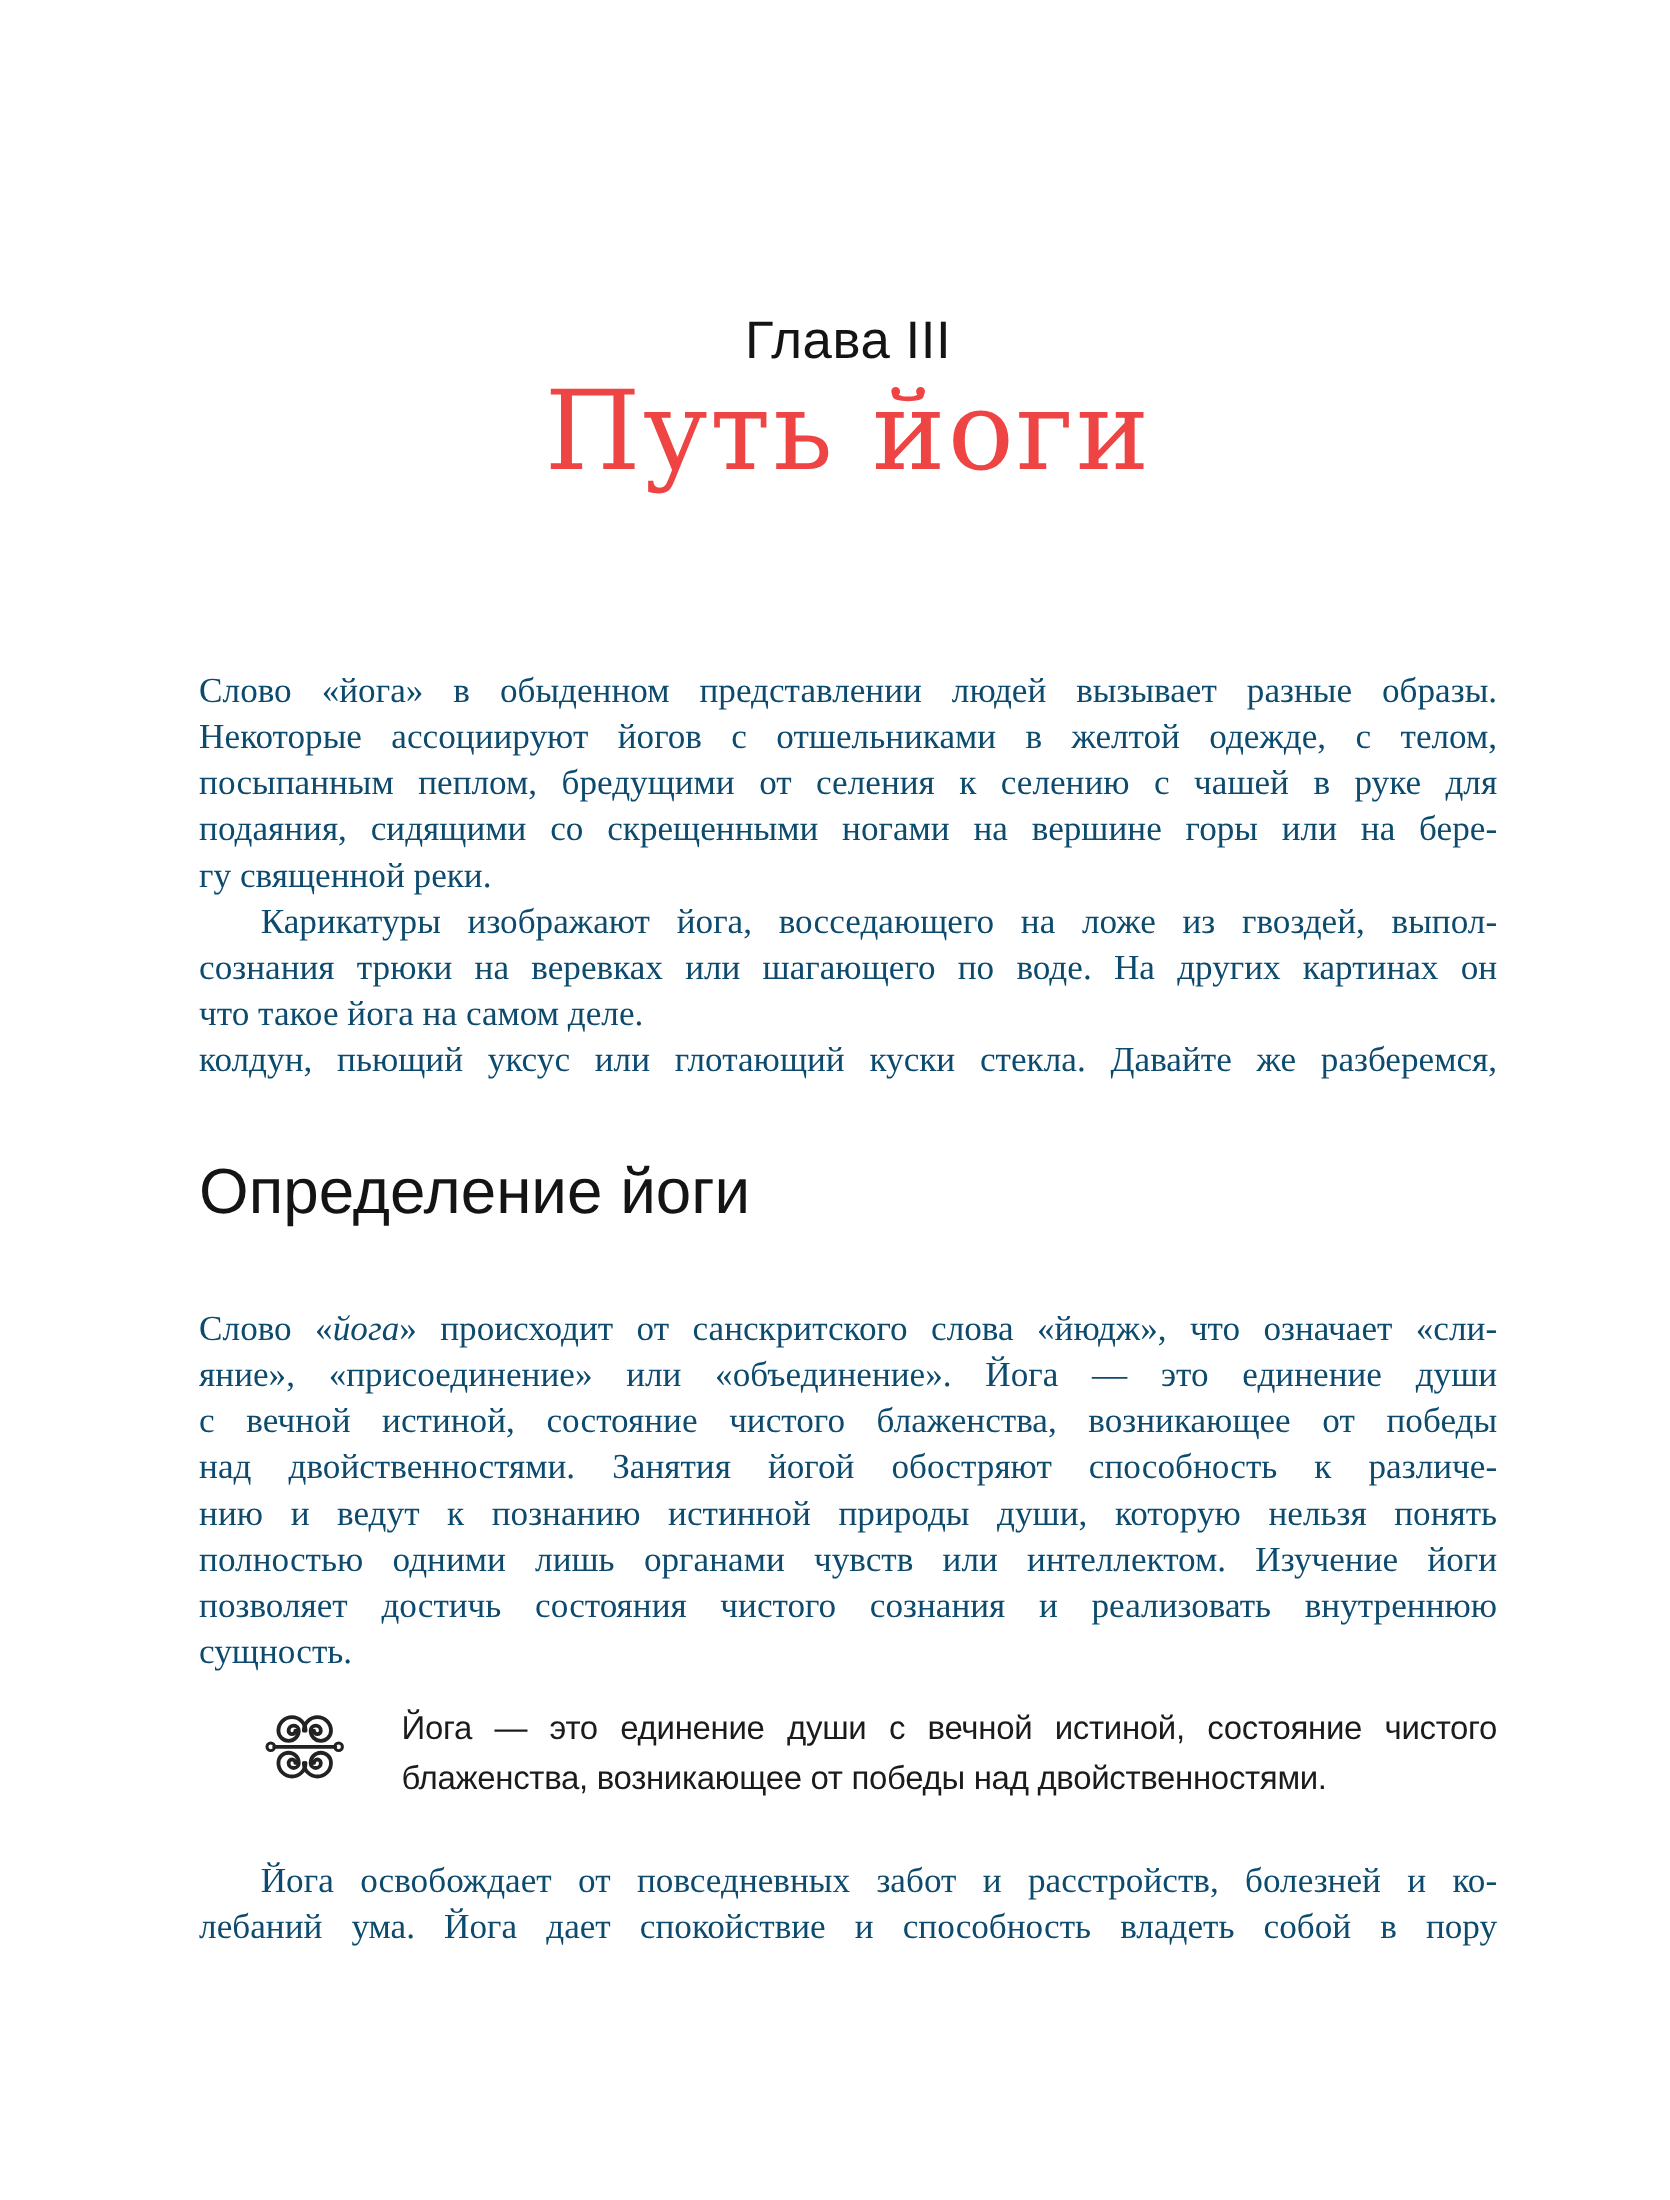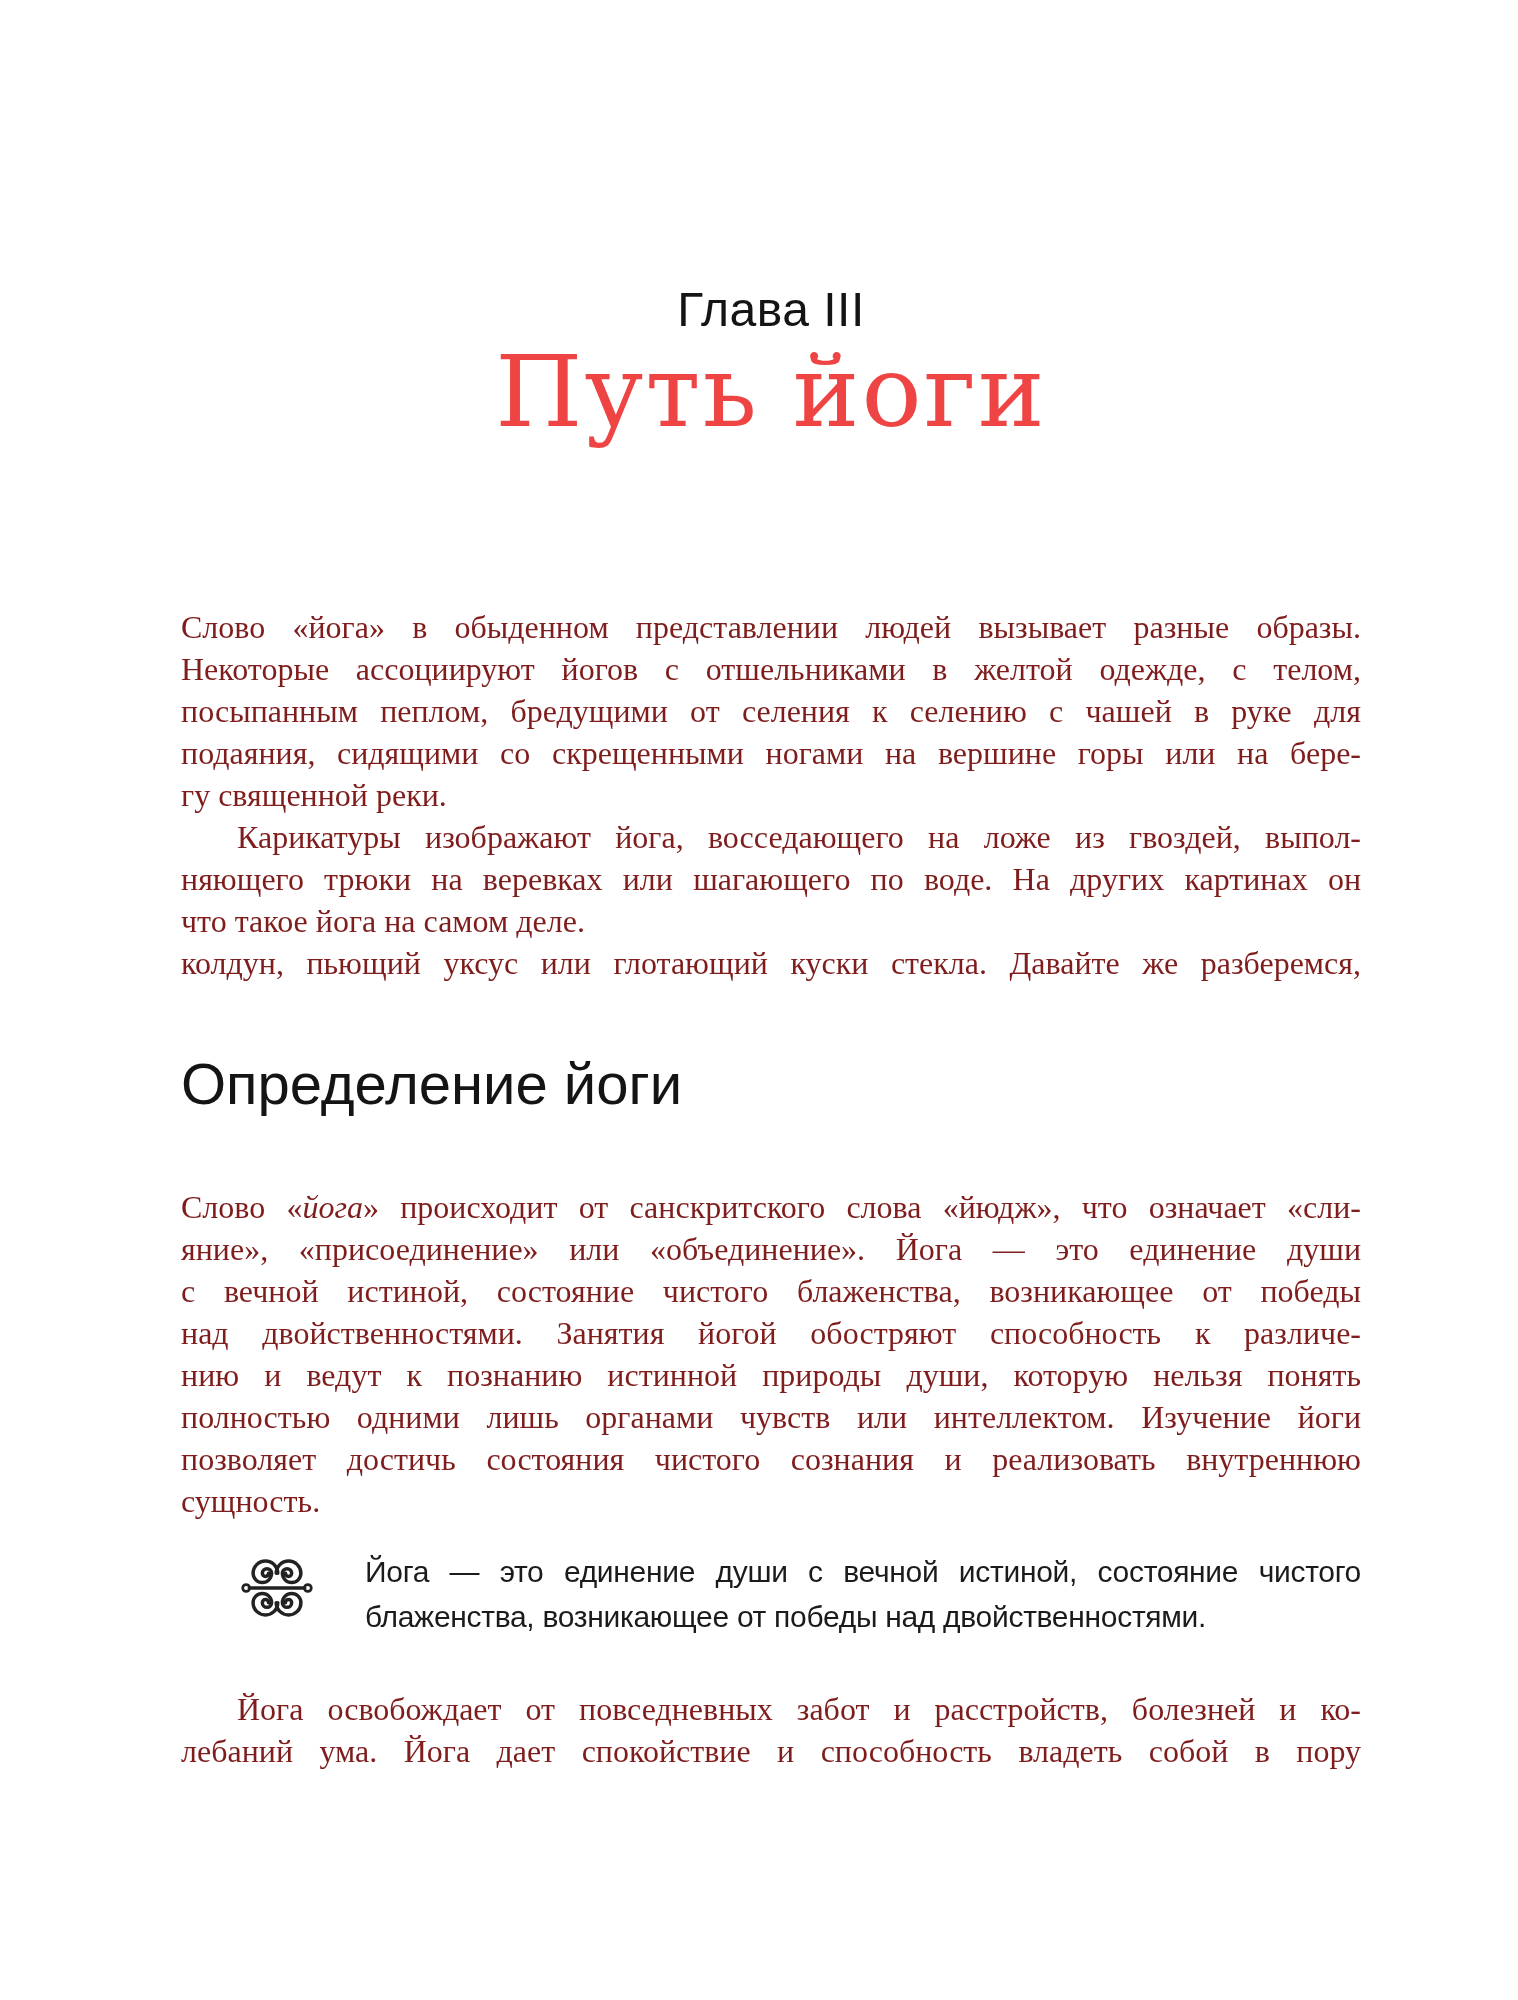--- a/index.html
+++ b/index.html
@@ -30,21 +30,21 @@
     letter-spacing:2px;
     color:#ef4444;
   }
   .section-heading{
     top:1052px;left:181px;width:1180px;
     text-align:left;
     font-family:"Liberation Sans", sans-serif;
     font-size:58px;line-height:64px;
     color:#141414;
   }
-  .para{font-size:32px;line-height:42px;color:#7f1d1d;}
+  .para{font-size:32px;line-height:42px;color:#0c4a6e;}
   .p1{top:606px;}
   .p2{top:816px;}
   .p3{top:1186px;}
   .p4{top:1688px;}
   .jline{
     text-align:justify;
     text-align-last:justify;
   }
   .jline.last{text-align-last:left;}
   .jline.indent{text-indent:56px;}
@@ -82,21 +82,21 @@
   <div class="abs textblock para p1">
     <div class="jline">Слово «йога» в обыденном представлении людей вызывает разные образы.</div>
     <div class="jline">Некоторые ассоциируют йогов с отшельниками в желтой одежде, с телом,</div>
     <div class="jline">посыпанным пеплом, бредущими от селения к селению с чашей в руке для</div>
     <div class="jline">подаяния, сидящими со скрещенными ногами на вершине горы или на бере-</div>
     <div class="jline last">гу священной реки.</div>
   </div>
 
   <div class="abs textblock para p2">
     <div class="jline indent">Карикатуры изображают йога, восседающего на ложе из гвоздей, выпол-</div>
-    <div class="jline">няющего трюки на веревках или шагающего по воде. На других картинах он</div>
+    <div class="jline">сознания трюки на веревках или шагающего по воде. На других картинах он</div>
     <div class="jline last">что такое йога на самом деле.</div>
     <div class="jline">колдун, пьющий уксус или глотающий куски стекла. Давайте же разберемся,</div>
   </div>
 
   <div class="abs section-heading">Определение йоги</div>
 
   <div class="abs textblock para p3">
     <div class="jline"><span>Слово «</span><em>йога</em><span>» происходит от санскритского слова «йюдж», что означает «сли-</span></div>
     <div class="jline">яние», «присоединение» или «объединение». Йога — это единение души</div>
     <div class="jline">с вечной истиной, состояние чистого блаженства, возникающее от победы</div>

